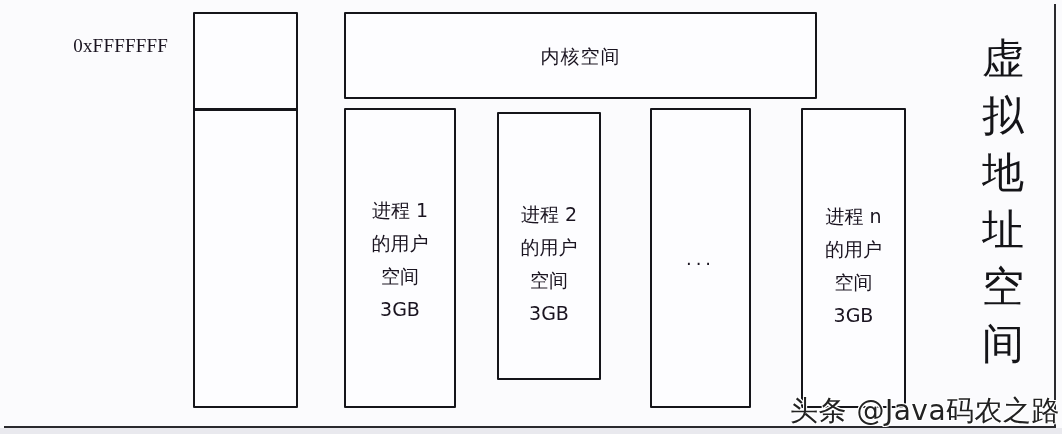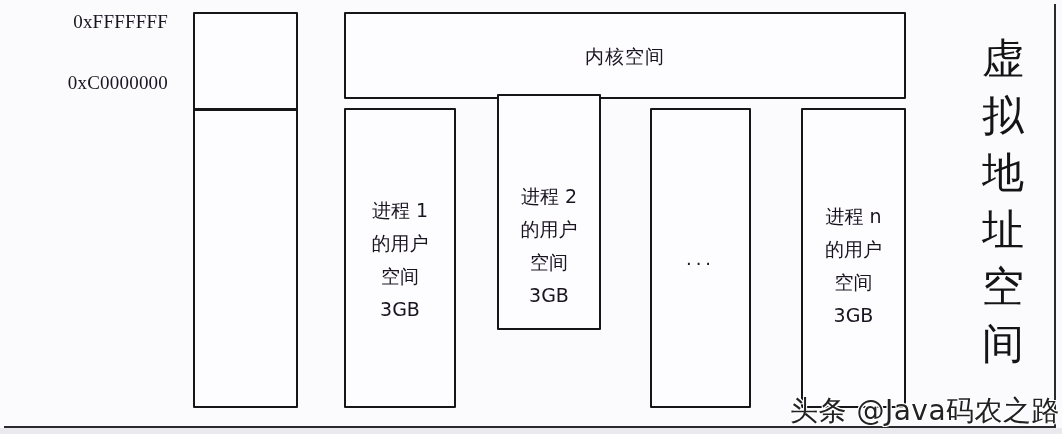--- a/index.html
+++ b/index.html
@@ -10,20 +10,21 @@
       color: #1a1420;
     }
     .canvas { position: absolute; left: 0; top: 0; width: 1062px; height: 434px; }
     .frame-right { position: absolute; left: 1054px; top: 4px; width: 2px; height: 424px; background: #2a2a2e; }
     .frame-bottom { position: absolute; left: 4px; top: 426px; width: 1052px; height: 2px; background: #2a2a2e; }
     .below { position: absolute; left: 0; top: 428px; width: 1062px; height: 6px; background: #e9e9ee; }
     .addr {
       position: absolute; right: 894px; font-size: 19px; letter-spacing: 0.2px;
       white-space: nowrap; color: #1a1420;
       font-family: "Liberation Serif", "DejaVu Serif", serif;
+      margin-top: 24px;
     }
     .box { position: absolute; border: 2.5px solid #15151a; background: #fdfdff; box-sizing: border-box; border-radius: 1px; }
     .box-label {
       position: absolute; left: 0; right: 0; text-align: center;
       font-family: "DejaVu Sans", sans-serif; font-size: 19px; line-height: 33px; color: #1a1420;
     }
     .kernel-label { top: 26px; font-size: 19px; letter-spacing: 1px; }
     .proc-label { top: 84px; }
     .dots { top: 132px; font-size: 18px; letter-spacing: 4px; }
     .divider { position: absolute; left: 0; right: 0; top: 94px; height: 2.5px; background: #15151a; }
@@ -39,40 +40,39 @@
       text-shadow: 1px 1px 0 #fff, -1px -1px 0 #fff, 1px -1px 0 #fff, -1px 1px 0 #fff;
       white-space: nowrap; letter-spacing: 0.5px;
     }
   </style>
 </head>
 <body>
 
 <div class="canvas">
 
   <div class="addr" style="top:11px;">0xFFFFFFF</div>
-  <div class="addr" style="top:72px;">0xC0000000</div>
 
   <div class="box" style="left:193px; top:12px; width:105px; height:396px;">
     <div class="divider"></div>
   </div>
 
-  <div class="box" style="left:344px; top:12px; width:562px; height:87px;">
+  <div class="box" style="left:344px; top:12px; width:473px; height:87px;">
     <div class="box-label kernel-label">内核空间</div>
   </div>
 
   <div class="box" style="left:344px; top:108px; width:112px; height:300px;">
     <div class="box-label proc-label">
       <div>进程 1</div>
       <div>的用户</div>
       <div>空间</div>
       <div>3GB</div>
     </div>
   </div>
 
-  <div class="box" style="left:497px; top:94px; width:104px; height:236px;">
+  <div class="box" style="left:497px; top:112px; width:104px; height:268px;">
     <div class="box-label proc-label">
       <div>进程 2</div>
       <div>的用户</div>
       <div>空间</div>
       <div>3GB</div>
     </div>
   </div>
 
   <div class="box" style="left:650px; top:108px; width:101px; height:300px;">
     <div class="box-label dots">...</div>

